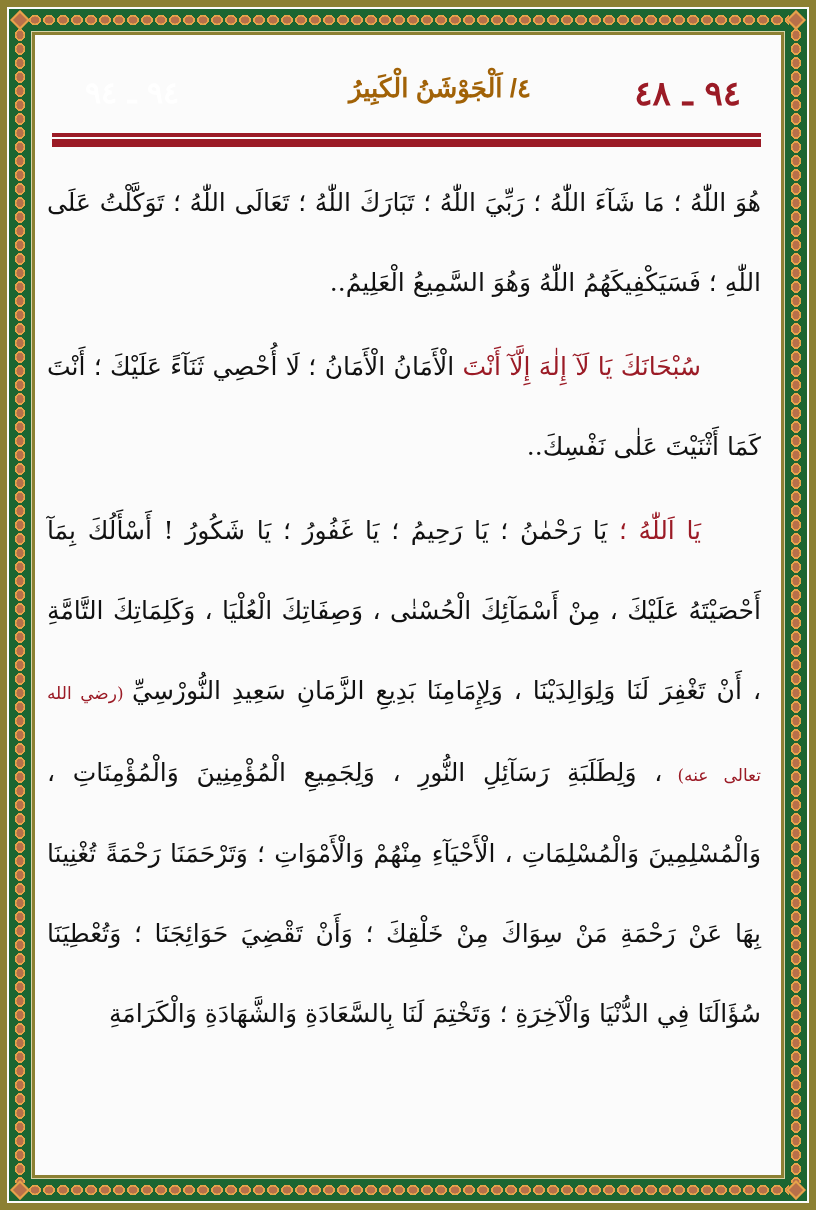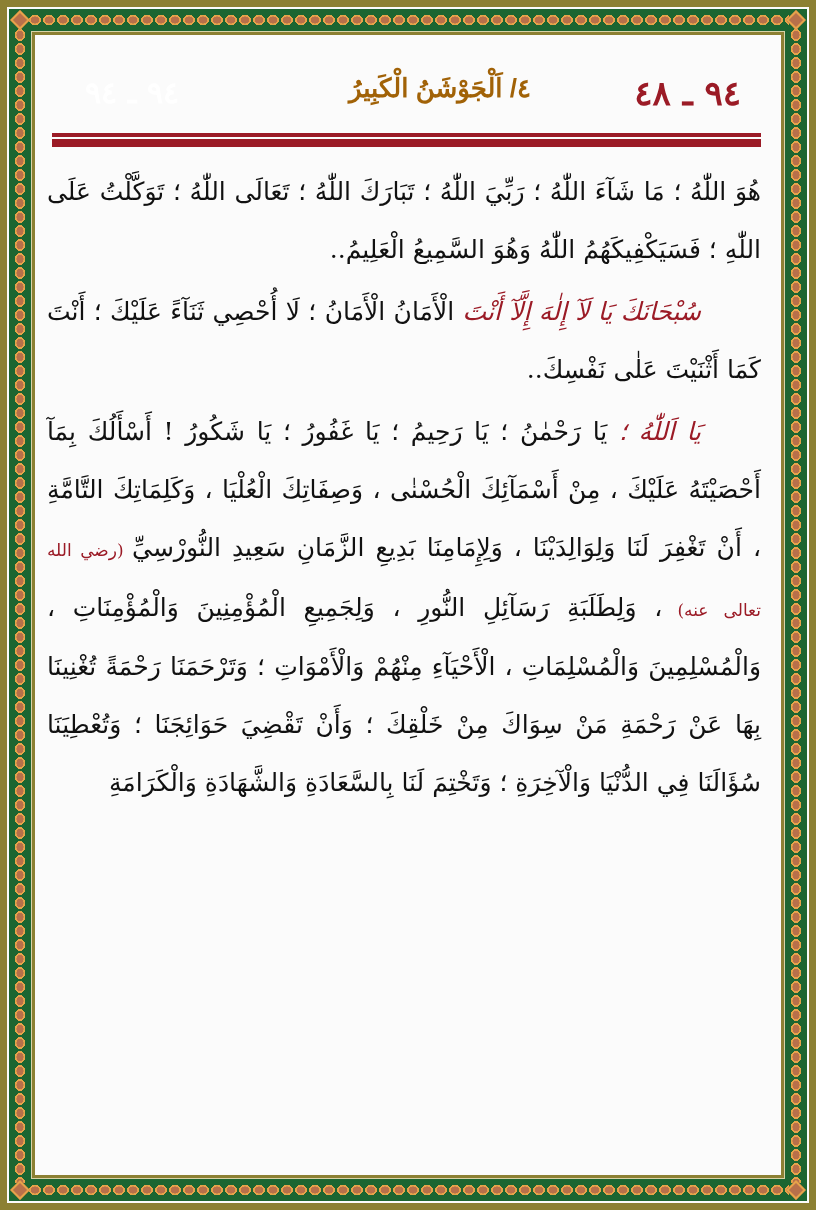--- a/index.html
+++ b/index.html
@@ -84,24 +84,24 @@
   }
   .rule-thick {
     position: absolute; left: 17px; right: 20px; top: 104px; height: 8px;
     background: #9B1B26;
   }
   .body-text {
     position: absolute; left: 12px; right: 20px; top: 128px;
     direction: rtl; text-align: justify; text-align-last: right;
     font-family: "DejaVu Serif", serif; font-size: 25px; color: #111;
   }
-  .para { line-height: 58px; }
+  .para { line-height: 80px; }
   .para.indent { text-indent: 60px; }
   .para + .para { margin-top: 4px; }
-  .red { color: #9B1B26; font-style: italic; }
+  .red { color: #9B1B26; }
   .honorific { font-size: 17px; color: #9B1B26; vertical-align: middle; }
 </style>
 </head>
 <body>
 
 <div class="page">
   <div class="white-gap"></div>
   <div class="green-band">
     <div class="pattern h top"></div>
     <div class="pattern h bottom"></div>

